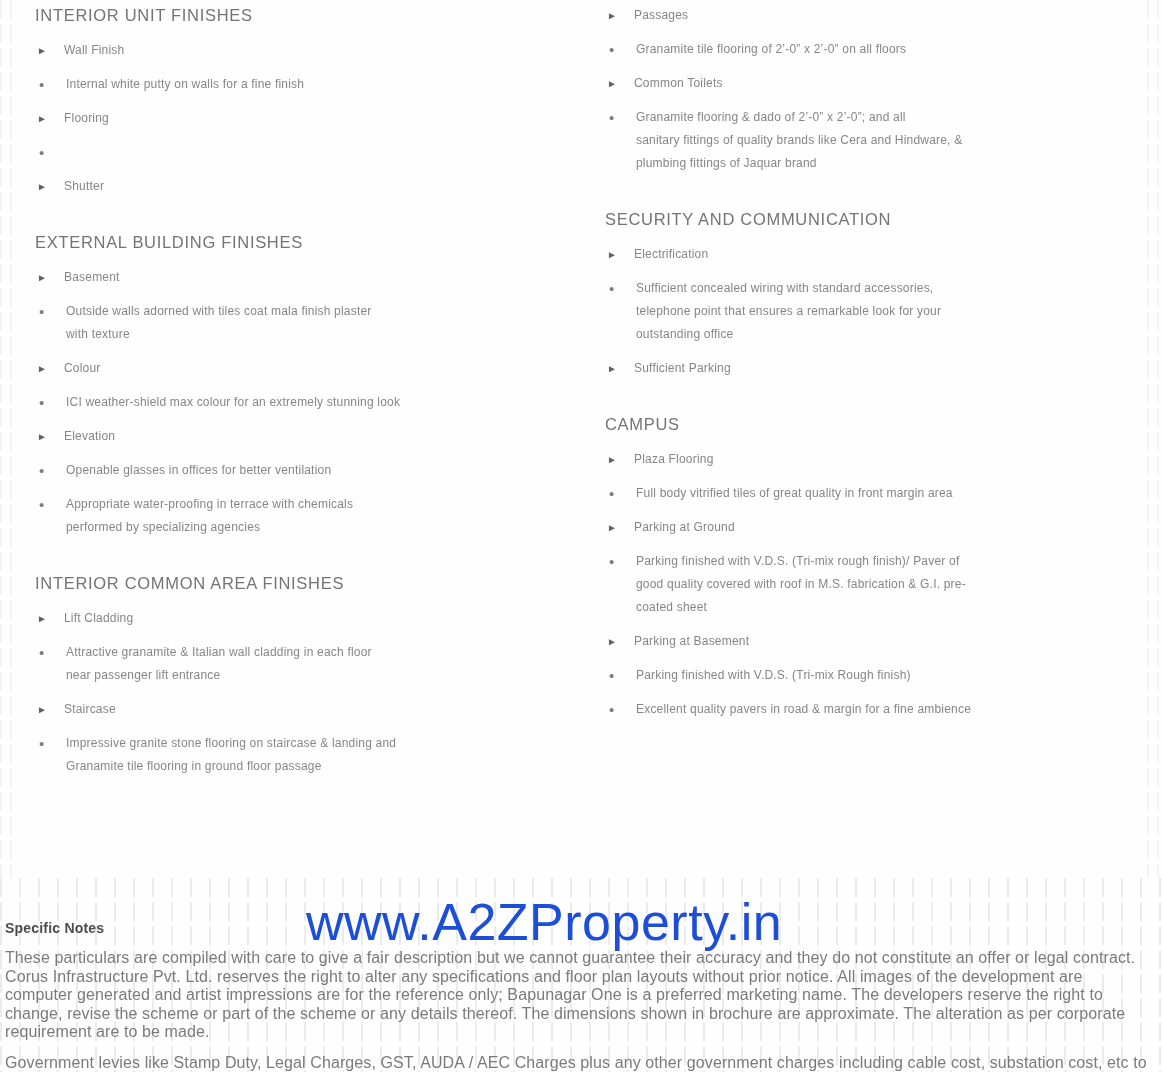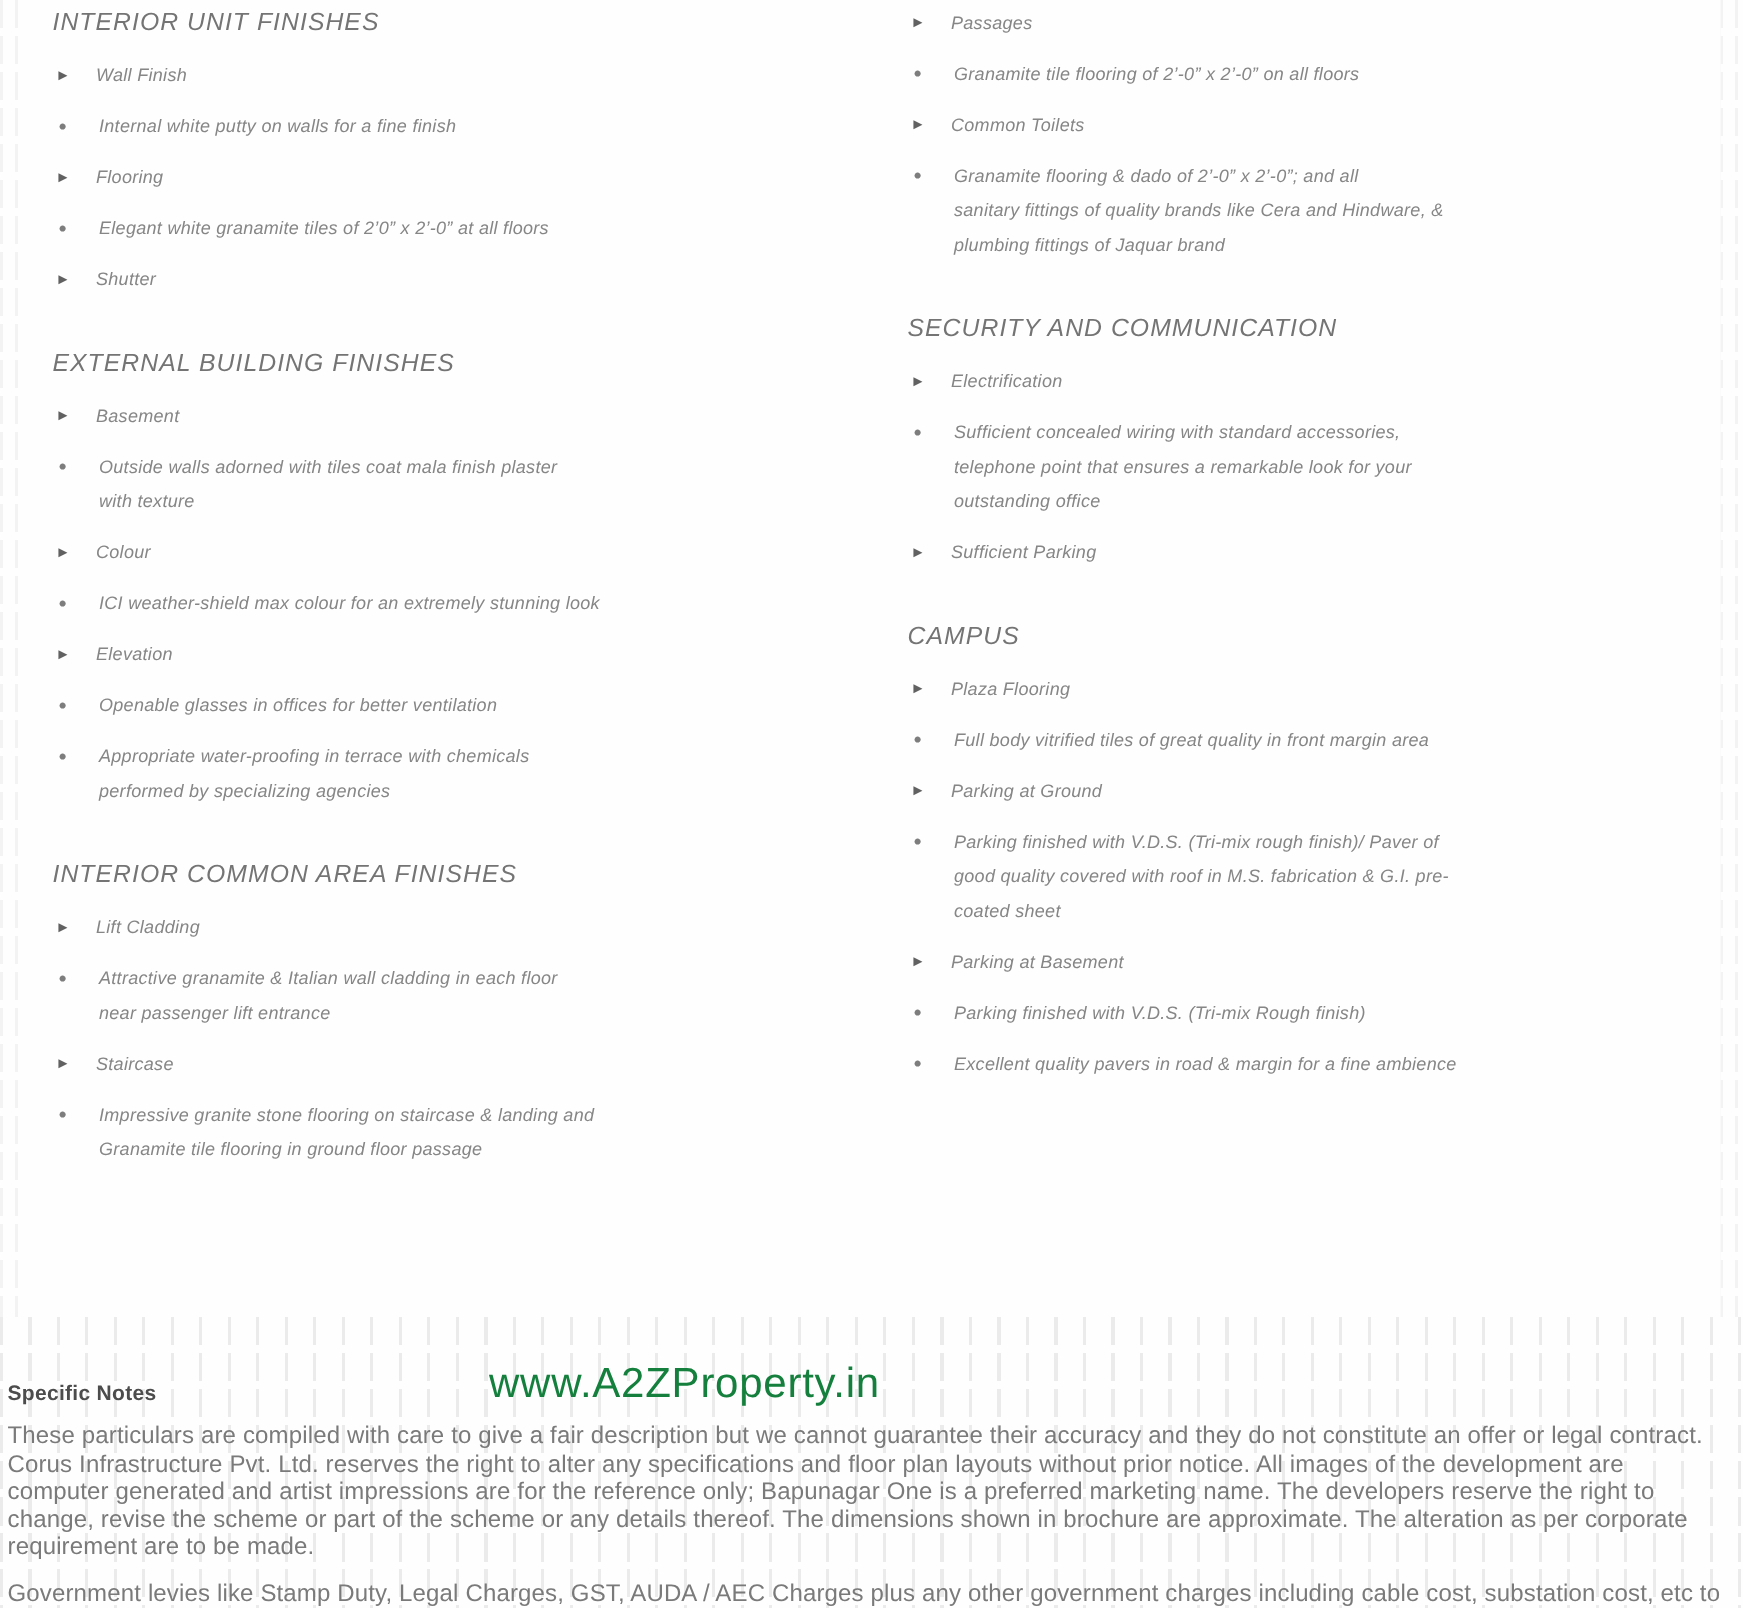--- a/index.html
+++ b/index.html
@@ -24,35 +24,35 @@
     background-image:
       repeating-linear-gradient(to bottom, rgba(255,255,255,0) 0 19px, #fefefe 19px 24px),
       repeating-linear-gradient(to right, #efefef 0 2px, rgba(255,255,255,0) 2px 10px);
     opacity:.7;
     z-index:0;
   }
   .edge-strip.left  { left:0; }
   .edge-strip.right { right:0; width:15px; }
 
   .watermark {
-    position:absolute; left:326px; top:898px;
-    font-size:28px; line-height:48px;
-    color:#15803d; letter-spacing:0.5px;
+    position:absolute; left:306px; top:898px;
+    font-size:52px; line-height:48px;
+    color:#1d4ed8; letter-spacing:0.5px;
     z-index:1; white-space:nowrap;
   }
 
   .columns {
     position:relative; z-index:2;
     display:flex;
     padding:4px 0 0 35px;
   }
   .col       { width:535px; }
   .col.right { margin-left:35px; width:535px; }
 
-  .section { margin-top:33px;font-style:italic; }
+  .section { margin-top:33px; }
   .col > .section:first-child { margin-top:0; }
 
   .heading {
     font-size:16.5px; line-height:23px;
     color:#747474; letter-spacing:0.7px;
     margin-bottom:12px;
   }
   .item { display:flex; margin-bottom:11px; }
   .marker { flex:none; width:27px; line-height:23px; }
   .marker.arrow { font-size:10px; color:#616161; padding-left:2px; }
@@ -98,21 +98,20 @@
         <div class="item">
           <span class="marker dot">•</span>
           <span class="itext">Internal white putty on walls for a fine finish</span>
         </div>
         <div class="item">
           <span class="marker arrow">►</span>
           <span class="itext">Flooring</span>
         </div>
         <div class="item">
           <span class="marker dot">•</span>
-          <span class="itext">Elegant white granamite tiles of 2’0” x 2’-0” at all floors</span>
         </div>
         <div class="item">
           <span class="marker arrow">►</span>
           <span class="itext">Shutter</span>
         </div>
       </div>
 
       <div class="section">
         <div class="heading">EXTERNAL BUILDING FINISHES</div>
         <div class="item">

